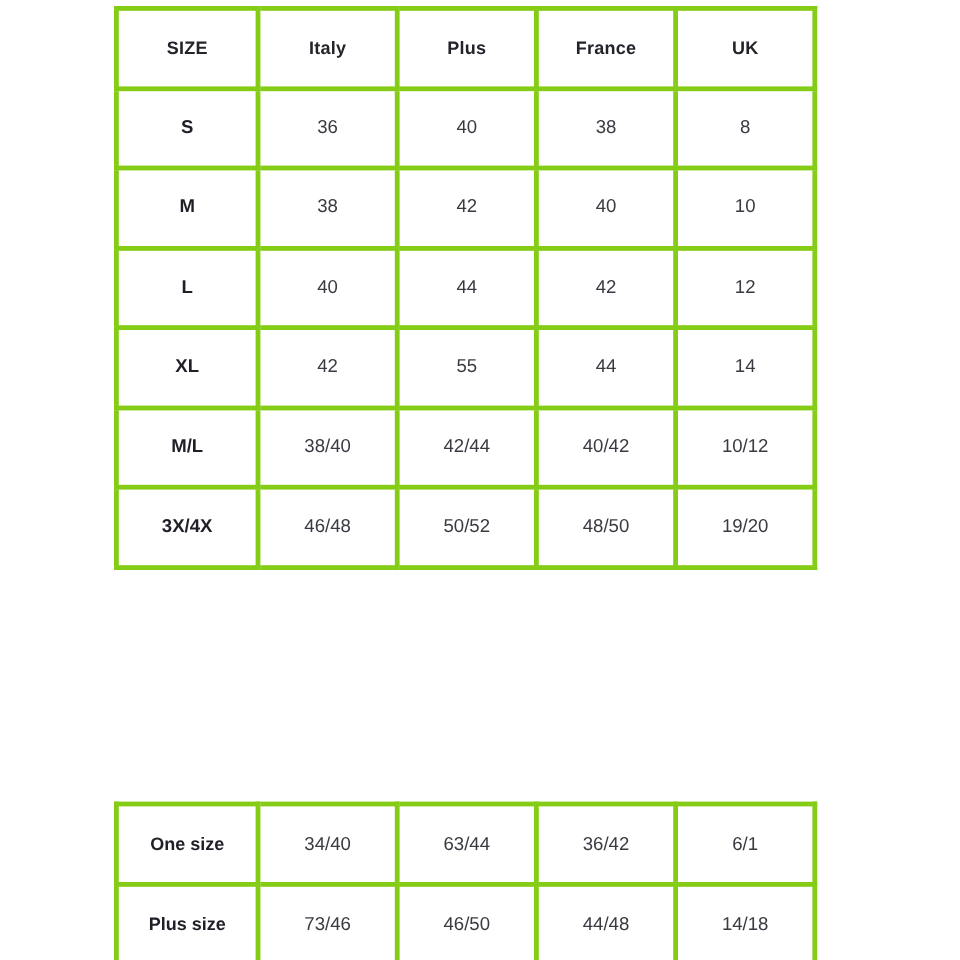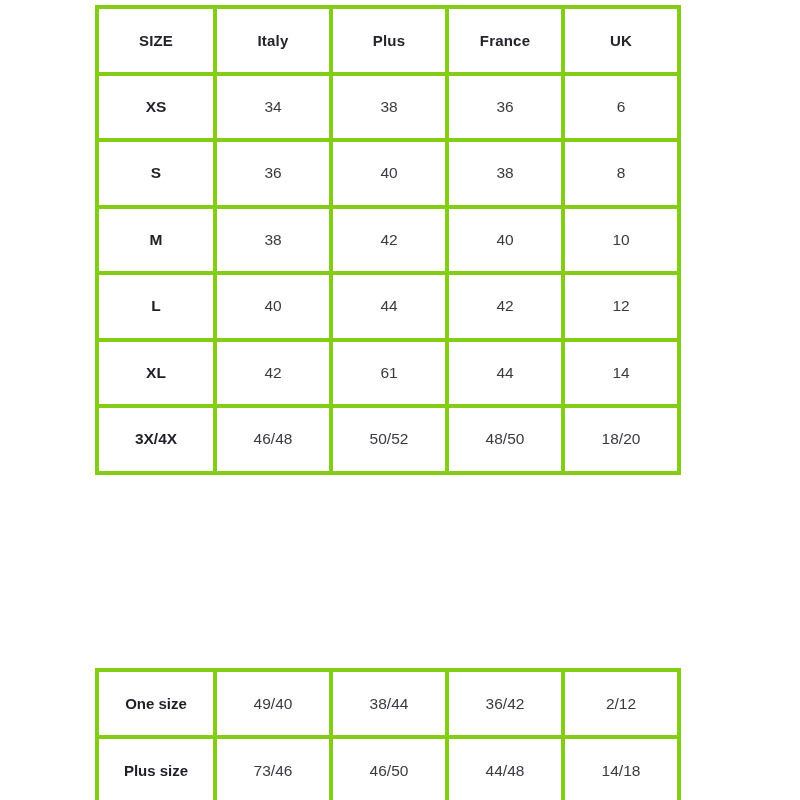--- a/index.html
+++ b/index.html
@@ -88,27 +88,20 @@
         <tr>
           <th>SIZE</th>
           <th>Italy</th>
           <th>Plus</th>
           <th>France</th>
           <th>UK</th>
         </tr>
       </thead>
       <tbody>
         <tr>
-          <td class="label-cell">XS</td>
-          <td>34</td>
-          <td>38</td>
-          <td>36</td>
-          <td>6</td>
-        </tr>
-        <tr>
           <td class="label-cell">S</td>
           <td>36</td>
           <td>40</td>
           <td>38</td>
           <td>8</td>
         </tr>
         <tr>
           <td class="label-cell">M</td>
           <td>38</td>
           <td>42</td>
@@ -118,51 +111,58 @@
         <tr>
           <td class="label-cell">L</td>
           <td>40</td>
           <td>44</td>
           <td>42</td>
           <td>12</td>
         </tr>
         <tr>
           <td class="label-cell">XL</td>
           <td>42</td>
-          <td>61</td>
+          <td>55</td>
           <td>44</td>
           <td>14</td>
+        </tr>
+        <tr>
+          <td class="label-cell">M/L</td>
+          <td>38/40</td>
+          <td>42/44</td>
+          <td>40/42</td>
+          <td>10/12</td>
         </tr>
         <tr>
           <td class="label-cell">3X/4X</td>
           <td>46/48</td>
           <td>50/52</td>
           <td>48/50</td>
-          <td>18/20</td>
+          <td>19/20</td>
         </tr>
       </tbody>
     </table>
   </div>
 
   <div class="table-wrap" id="secondary-table-wrap">
     <table class="size-table" id="secondary-table">
       <colgroup>
         <col class="c1">
           <col class="c2">
           <col class="c3">
           <col class="c4">
           <col class="c5">
       </colgroup>
       <tbody>
         <tr>
           <td class="label-cell">One size</td>
-          <td>49/40</td>
-          <td>38/44</td>
+          <td>34/40</td>
+          <td>63/44</td>
           <td>36/42</td>
-          <td>2/12</td>
+          <td>6/1</td>
         </tr>
         <tr>
           <td class="label-cell">Plus size</td>
           <td>73/46</td>
           <td>46/50</td>
           <td>44/48</td>
           <td>14/18</td>
         </tr>
       </tbody>
     </table>

